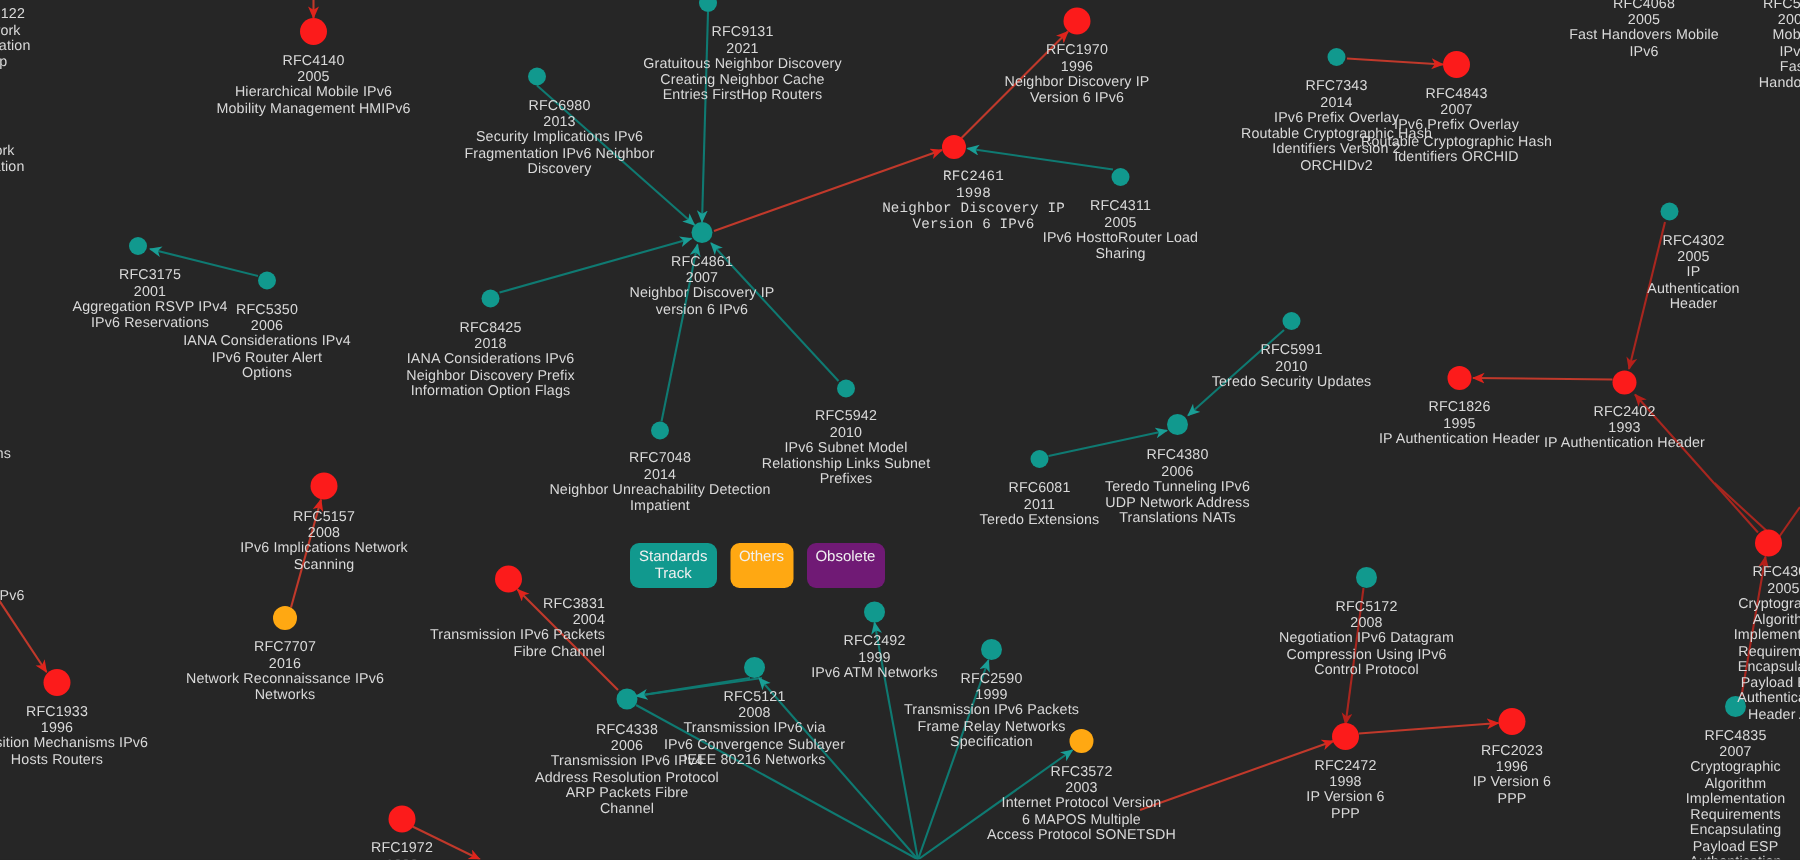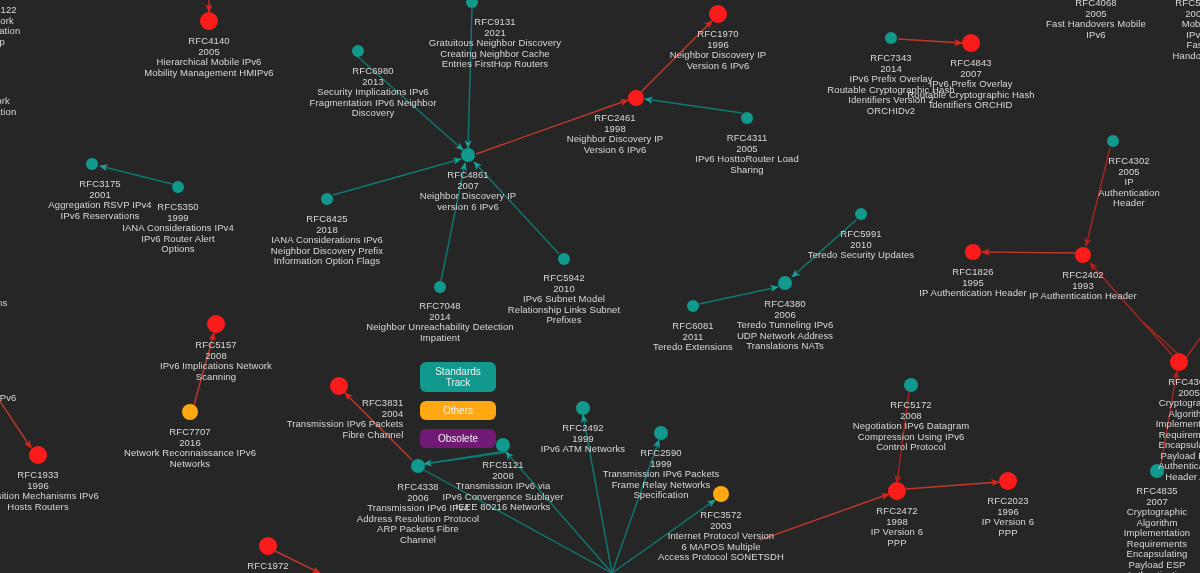--- a/index.html
+++ b/index.html
@@ -37,21 +37,21 @@
     position: absolute;
     border-radius: 50%;
     transform: translate(-50%, -50%);
   }
   #legend {
     position: absolute;
     left: 420px;
     top: 362px;
     width: 76px;
     display: flex;
-    flex-direction: column;
+    flex-direction: row;
     gap: 9px;
   }
   .legend-item {
     border-radius: 6px;
     color: #f0f0f0;
     font-size: 10px;
     line-height: 11px;
     text-align: center;
     padding: 4px 6px;
     font-family: "Liberation Sans", sans-serif;
@@ -160,21 +160,21 @@
 Entries FirstHop Routers</div>
       <div class="node-label" style="left: 373px; top: 66px;">RFC6980
 2013
 Security Implications IPv6
 Fragmentation IPv6 Neighbor
 Discovery</div>
       <div class="node-label" style="left: 718px; top: 29px;">RFC1970
 1996
 Neighbor Discovery IP
 Version 6 IPv6</div>
-      <div class="node-label" style="left: 615px; top: 113px;">RFC2461
+      <div class="node-label" style="left: 649px; top: 113px; font-family: Liberation Mono, monospace;">RFC2461
 1998
 Neighbor Discovery IP
 Version 6 IPv6</div>
       <div class="node-label" style="left: 747px; top: 133px;">RFC4311
 2005
 IPv6 HosttoRouter Load
 Sharing</div>
       <div class="node-label" style="left: 891px; top: 53px;">RFC7343
 2014
 IPv6 Prefix Overlay
@@ -201,21 +201,21 @@
 1995
 IP Authentication Header</div>
       <div class="node-label" style="left: 1083px; top: 270px;">RFC2402
 1993
 IP Authentication Header</div>
       <div class="node-label" style="left: 100px; top: 179px;">RFC3175
 2001
 Aggregation RSVP IPv4
 IPv6 Reservations</div>
       <div class="node-label" style="left: 178px; top: 202px;">RFC5350
-1999
+2006
 IANA Considerations IPv4
 IPv6 Router Alert
 Options</div>
       <div class="node-label" style="left: 327px; top: 214px;">RFC8425
 2018
 IANA Considerations IPv6
 Neighbor Discovery Prefix
 Information Option Flags</div>
       <div class="node-label" style="left: 468px; top: 170px;">RFC4861
 2007

